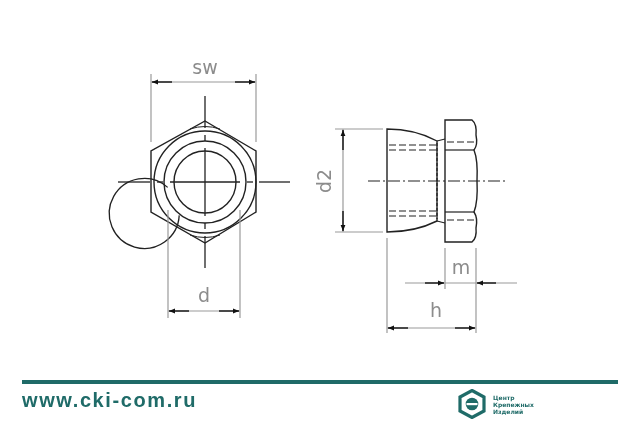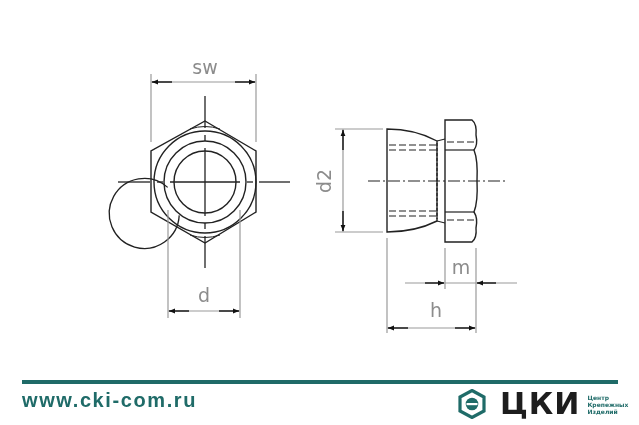--- a/index.html
+++ b/index.html
@@ -119,19 +119,18 @@
 
 <div id="footer-line"></div>
 <div id="site-url">www.cki-com.ru</div>
 
 <div id="logo">
   <svg id="logo-mark" viewBox="0 0 28 30" xmlns="http://www.w3.org/2000/svg">
     <polygon points="14,1.5 26,8 26,22 14,28.5 2,22 2,8" fill="none" stroke="#1f6b68" stroke-width="3.2"></polygon>
     <circle cx="14" cy="15" r="6.3" fill="#1f6b68"></circle>
     <rect x="8.5" y="14" width="11" height="2.2" fill="#ffffff"></rect>
   </svg>
-  <span id="logo-name">ЦКИ</span>
   <div id="logo-tagline">
     <span>Центр</span>
     <span>Крепежных</span>
     <span>Изделий</span>
   </div>
 </div>
 
 </body></html>

